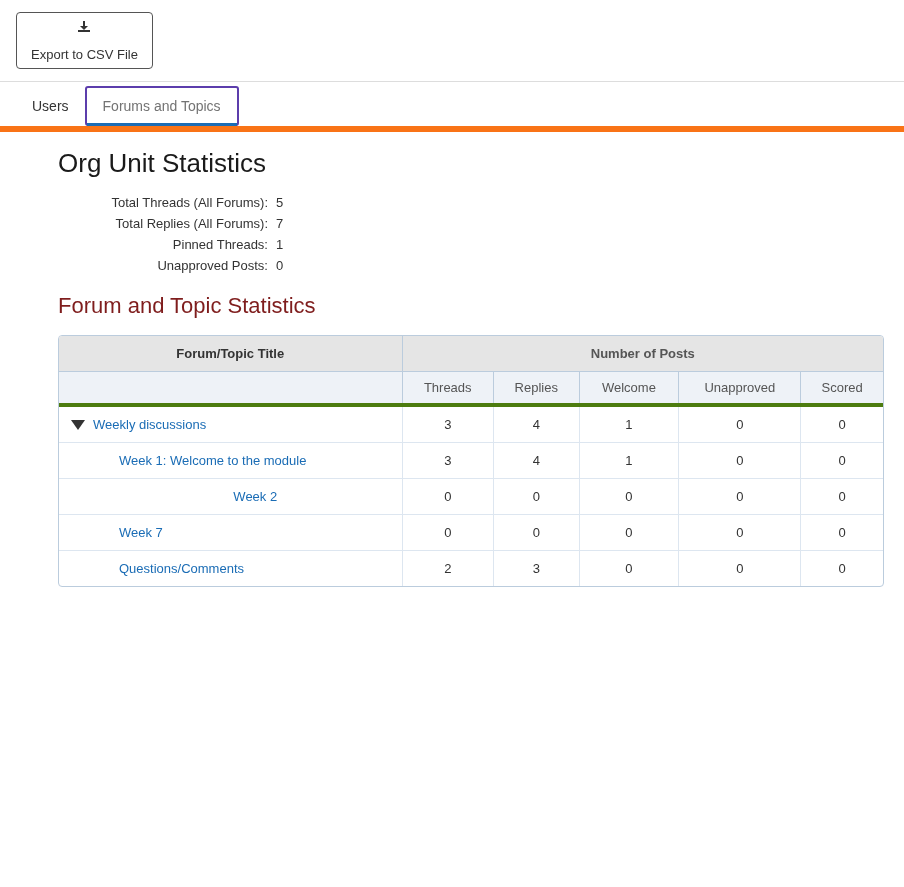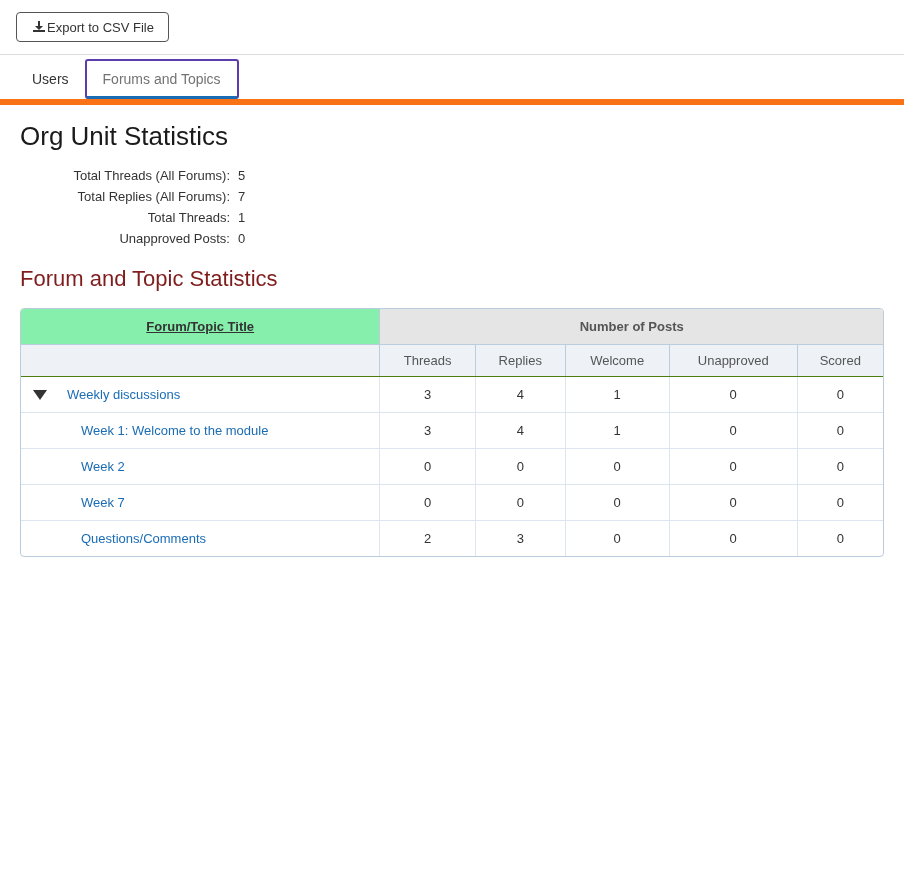--- a/index.html
+++ b/index.html
@@ -9,28 +9,29 @@
       background: #fff;
       color: #333;
     }
     .top-bar {
       padding: 12px 16px;
       border-bottom: 1px solid #ddd;
     }
     .export-btn {
       display: inline-flex;
       align-items: center;
-      gap: 0;
+      gap: 12px;
       border: 1px solid #555;
       background: #fff;
       padding: 6px 14px;
       border-radius: 4px;
       cursor: pointer;
       font-size: 13px;
       color: #333;
+      flex-direction: column;
     }
     .tabs {
       display: flex;
       border-bottom: 6px solid #f97316;
       padding: 0 16px;
       margin-top: 4px;
     }
     .tab {
       padding: 10px 16px;
       cursor: pointer;
@@ -49,20 +50,21 @@
       content: '';
       position: absolute;
       bottom: -2px;
       left: 0;
       right: 0;
       height: 3px;
       background: #1a6cb5;
     }
     .content {
       padding: 16px 20px;
+      margin-left: 38px;
     }
     .page-title {
       font-size: 26px;
       font-weight: normal;
       color: #1a1a1a;
       margin-bottom: 16px;
     }
     .stats-section {
       margin-bottom: 20px;
     }
@@ -97,35 +99,34 @@
     table {
       width: 100%;
       border-collapse: collapse;
       font-size: 13px;
     }
     thead tr:first-child th {
       background: #e5e5e5;
       border-bottom: 1px solid #bcd;
     }
     thead tr:first-child th.title-col {
-      background: #86efac;
+      background: #e5e5e5;
       border-right: 1px solid #bcd;
       vertical-align: bottom;
       padding: 10px 12px;
       text-align: center;
-      text-decoration: underline;
     }
     thead tr:first-child th.num-posts-group {
       text-align: center;
       padding: 8px;
       color: #555;
     }
     thead tr:nth-child(2) th {
       background: #eef2f7;
-      border-bottom: 1px solid #4d7c0f;
+      border-bottom: 4px solid #4d7c0f;
       padding: 8px 10px;
       text-align: center;
       color: #555;
       font-weight: normal;
     }
     thead tr:nth-child(2) th:not(:last-child) {
       border-right: 1px solid #bcd;
     }
     thead tr:nth-child(2) th.title-col {
       border-right: 1px solid #bcd;
@@ -154,21 +155,21 @@
       border-right: none;
     }
     .forum-link {
       color: #1a6cb5;
       text-decoration: none;
       cursor: pointer;
     }
     .forum-row-title {
       display: flex;
       align-items: center;
-      gap: 20px;
+      gap: 8px;
     }
     .collapse-icon {
       width: 0;
       height: 0;
       border-left: 7px solid transparent;
       border-right: 7px solid transparent;
       border-top: 10px solid #333;
       display: inline-block;
       cursor: pointer;
       flex-shrink: 0;
@@ -203,21 +204,21 @@
   <div class="stats-section">
     <div class="stat-row">
       <span class="stat-label">Total Threads (All Forums):</span>
       <span class="stat-value">5</span>
     </div>
     <div class="stat-row">
       <span class="stat-label">Total Replies (All Forums):</span>
       <span class="stat-value">7</span>
     </div>
     <div class="stat-row">
-      <span class="stat-label">Total Threads:</span>
+      <span class="stat-label">Pinned Threads:</span>
       <span class="stat-value">1</span>
     </div>
     <div class="stat-row">
       <span class="stat-label">Unapproved Posts:</span>
       <span class="stat-value">0</span>
     </div>
   </div>
 
   <h2 class="section-title">Forum and Topic Statistics</h2>
 
@@ -270,21 +271,21 @@
               <a class="forum-link" style="padding-left:48px; display:block;">Week 1: Welcome to the module</a>
             </td>
             <td>3</td>
             <td>4</td>
             <td>1</td>
             <td>0</td>
             <td>0</td>
           </tr>
           <tr>
             <td class="title-cell">
-              <a class="forum-link" style="padding-left:48px; display:block;">Week 2</a>
+              <a class="forum-link" style="padding-left:48px; display:block;text-align:center;">Week 2</a>
             </td>
             <td>0</td>
             <td>0</td>
             <td>0</td>
             <td>0</td>
             <td>0</td>
           </tr>
           <tr>
             <td class="title-cell">
               <a class="forum-link" style="padding-left:48px; display:block;">Week 7</a>

